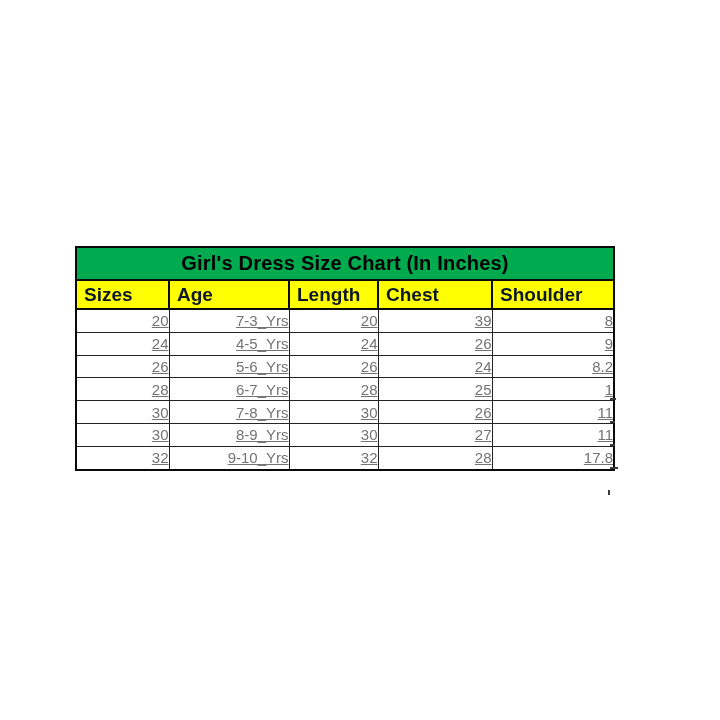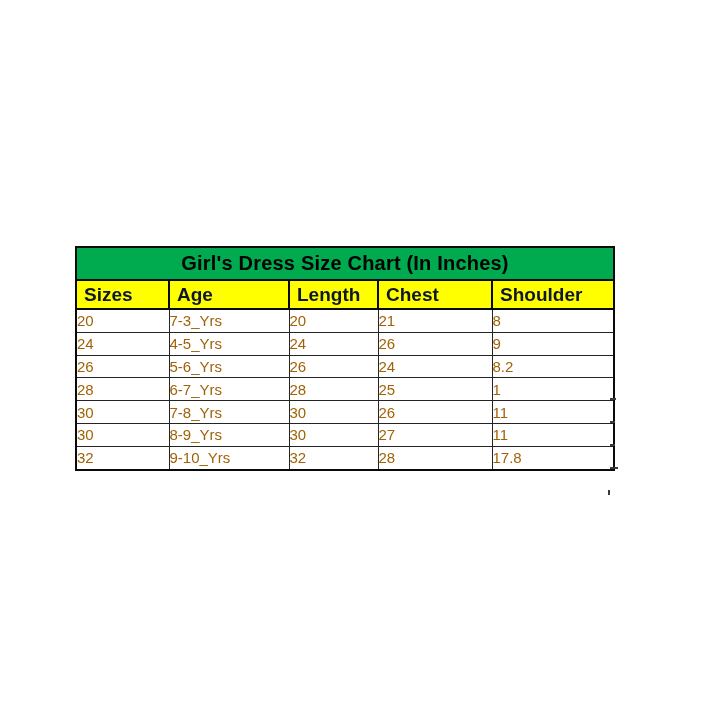--- a/index.html
+++ b/index.html
@@ -44,26 +44,27 @@
     color: #0f172a;
     font-weight: 700;
     font-size: 19px;
     text-align: left;
     padding: 0 0 0 7px;
     height: 27px;
     border: 2px solid #0a0a0a;
   }
   tr.data-row td {
     background: #ffffff;
-    color: #a16207;
+    color: #737373;
     font-size: 15px;
     font-weight: 400;
-    text-align: left;
+    text-align: right;
     height: 21.8px;
     padding: 0;
+    text-decoration: underline;
   }
   
   .nub {
     position: absolute;
     background: #3a3a3a;
     height: 1.5px;
   }
   .corner-gap {
     position: absolute;
     background: #ffffff;
@@ -94,21 +95,21 @@
         <th>Sizes</th>
         <th>Age</th>
         <th>Length</th>
         <th>Chest</th>
         <th>Shoulder</th>
       </tr>
       <tr class="data-row">
         <td>20</td>
         <td>7-3_Yrs</td>
         <td>20</td>
-        <td>21</td>
+        <td>39</td>
         <td>8</td>
       </tr>
       <tr class="data-row">
         <td>24</td>
         <td>4-5_Yrs</td>
         <td>24</td>
         <td>26</td>
         <td>9</td>
       </tr>
       <tr class="data-row">

